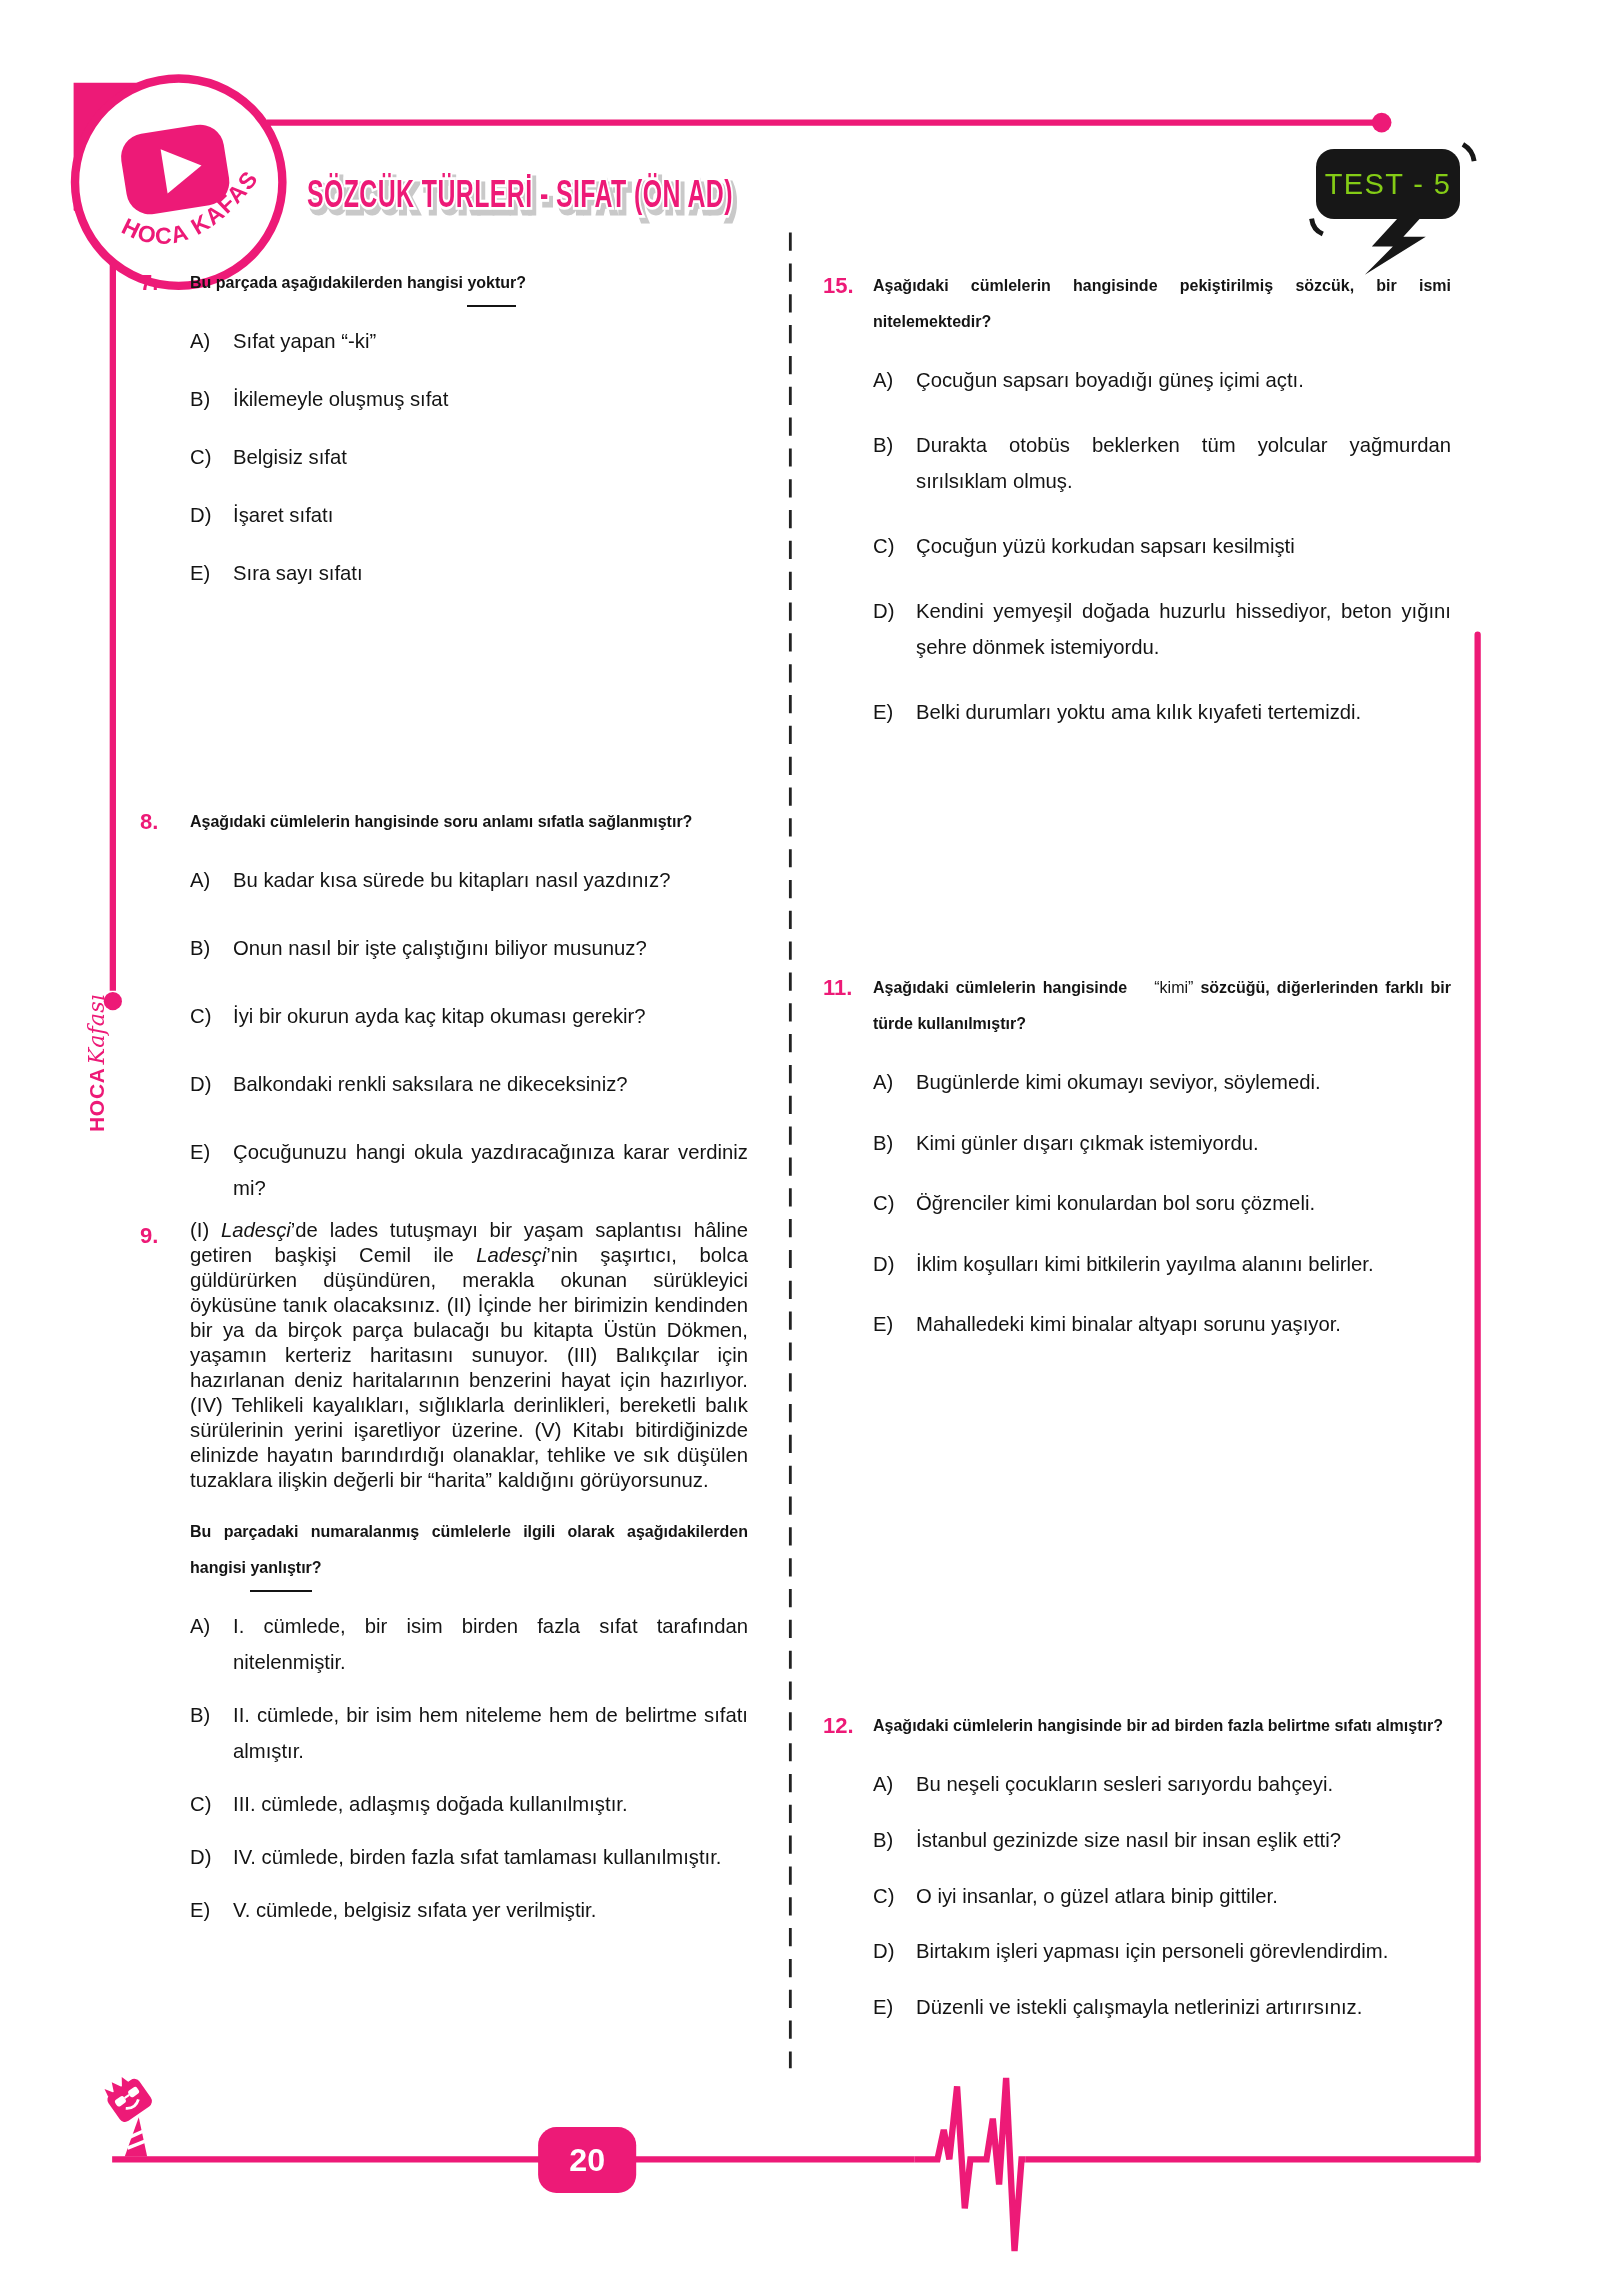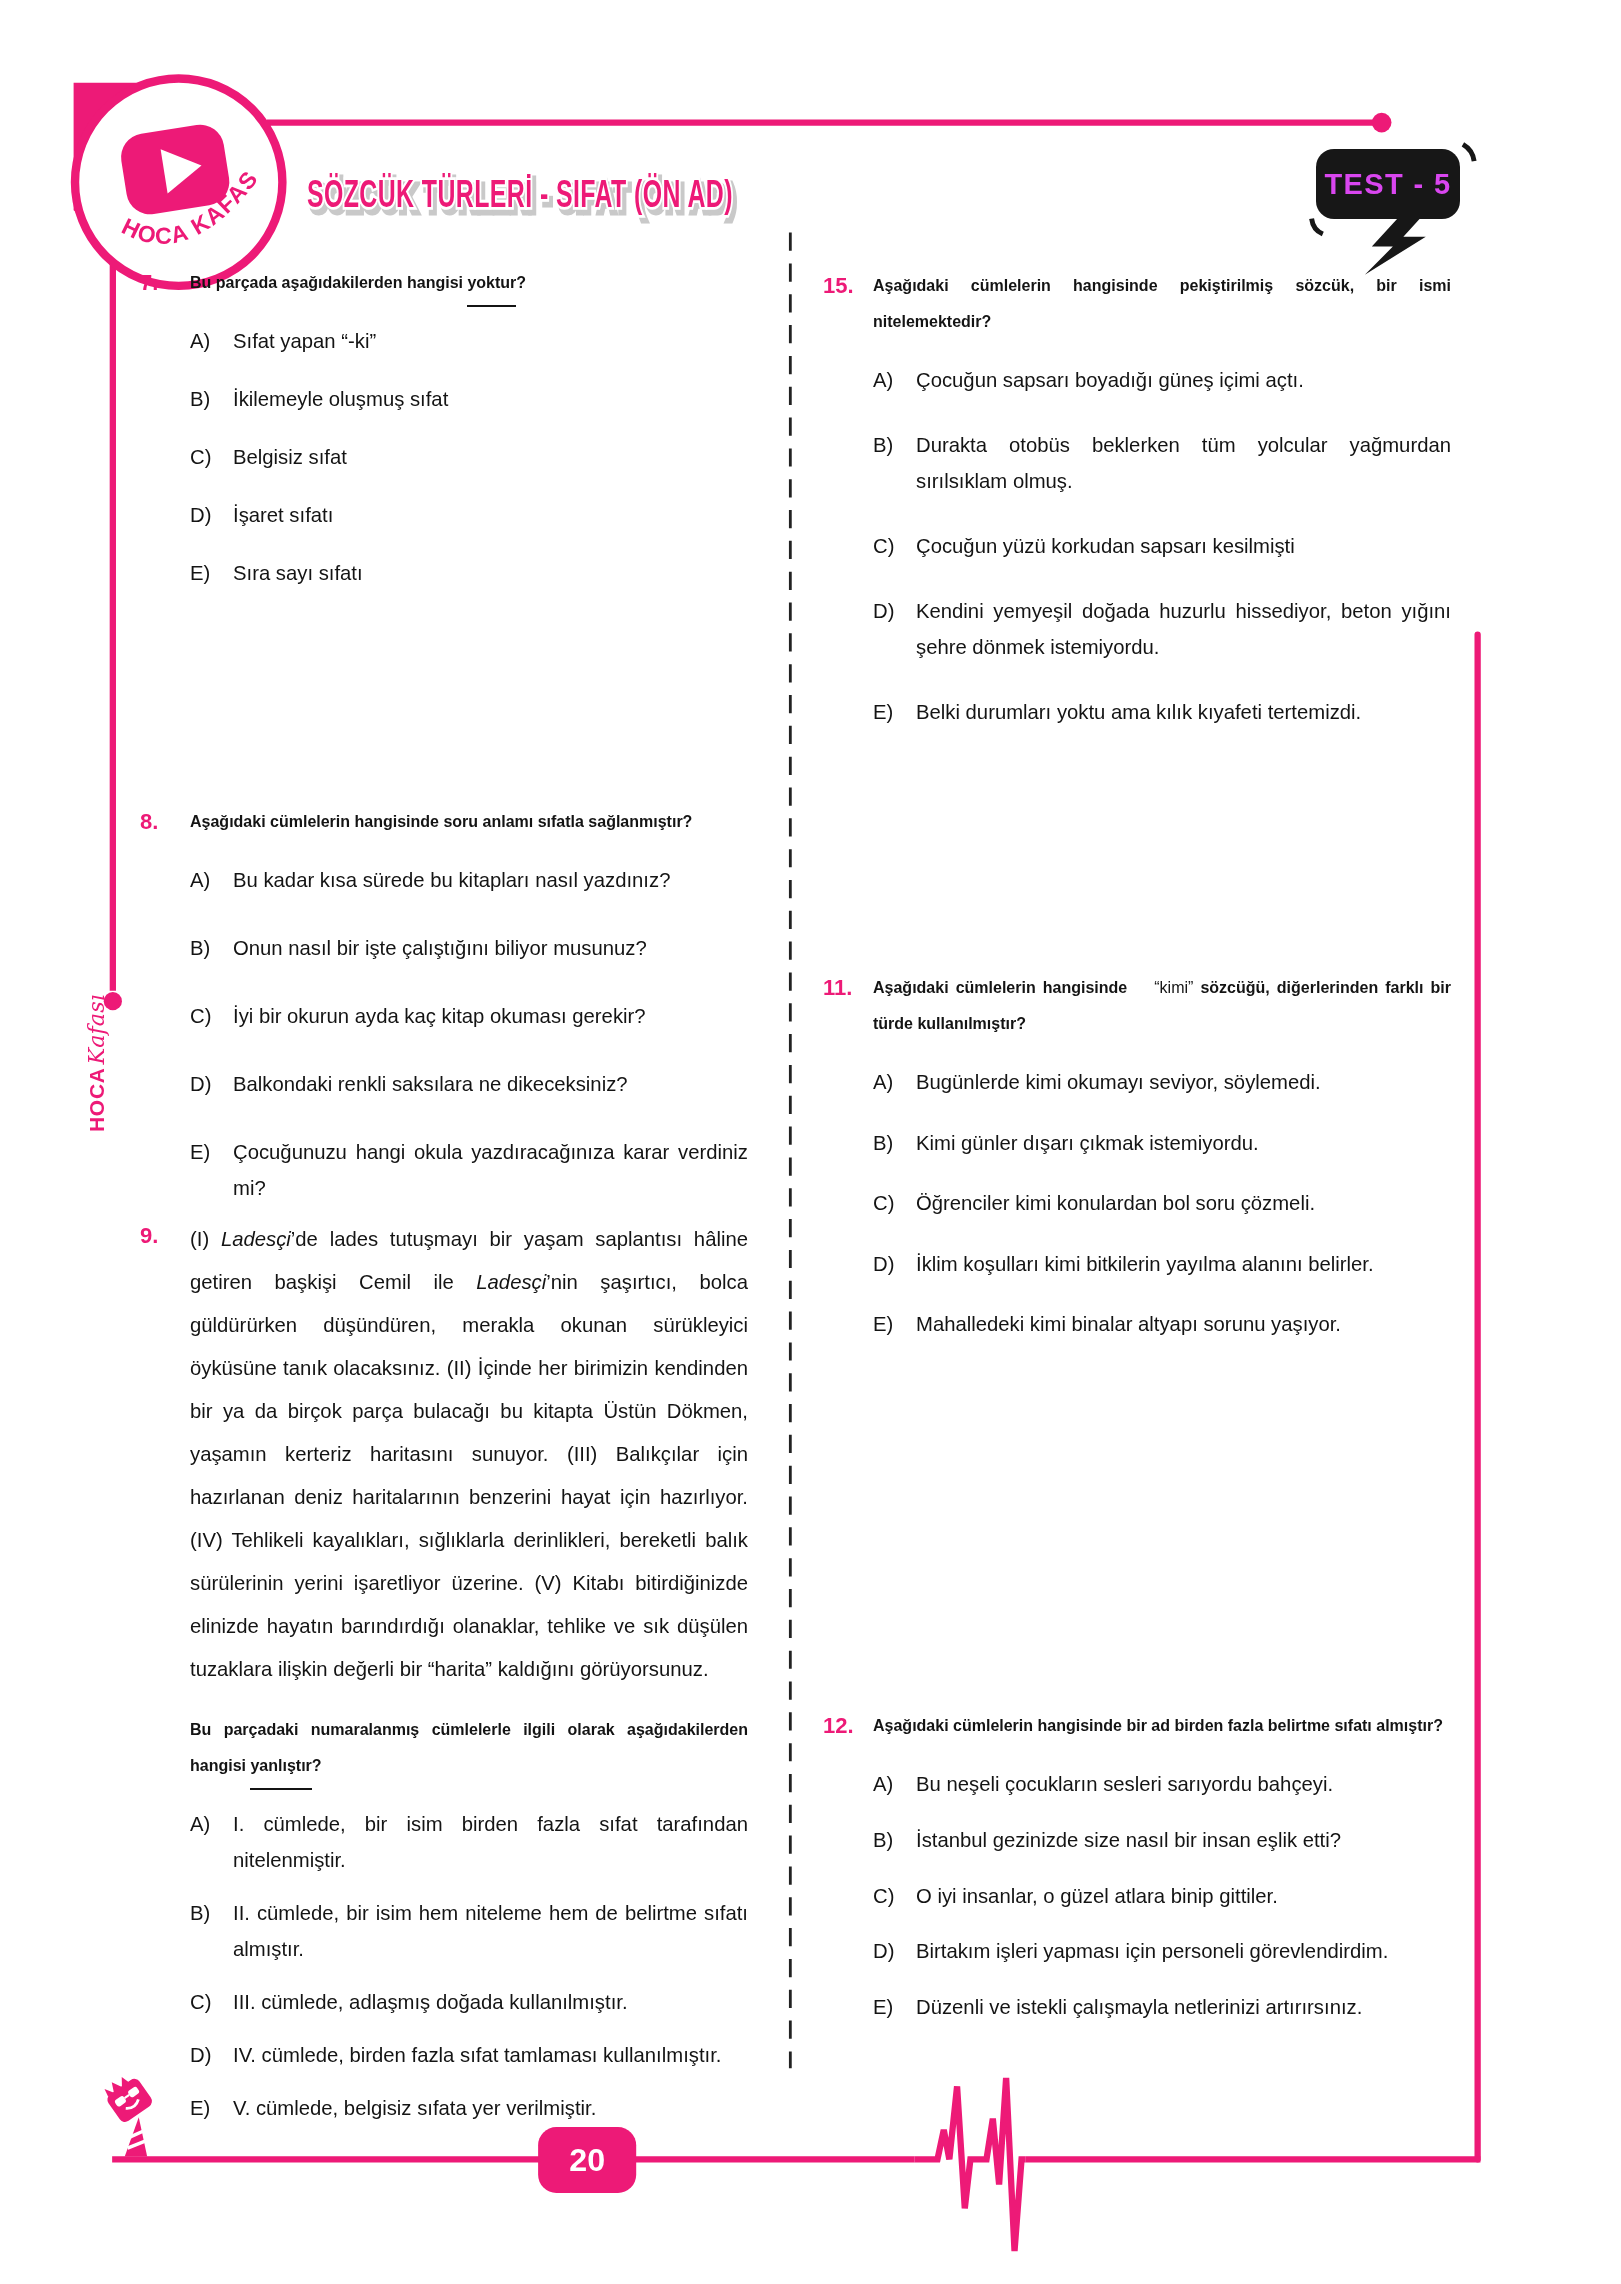--- a/index.html
+++ b/index.html
@@ -6,21 +6,21 @@
   body{
     width:1622px;height:2284px;position:relative;background:#ffffff;
     font-family:"Liberation Sans",sans-serif;color:#141414;overflow:hidden;
   }
   .deco{position:absolute;left:0;top:0;pointer-events:none;}
   
   .test-badge{
     position:absolute;left:1316px;top:149px;width:144px;height:70px;
     background:#171717;border-radius:18px;display:flex;align-items:center;justify-content:center;
   }
-  .test-badge span{color:#d946ef;font-weight:bold;font-size:29px;letter-spacing:1.4px;}
+  .test-badge span{color:#84cc16;font-weight:normal;font-size:29px;letter-spacing:1.4px;}
   
   .side-brand{
     position:absolute;left:83px;top:1132px;transform:rotate(-90deg);transform-origin:0 0;
     white-space:nowrap;display:flex;align-items:baseline;gap:2.8px;
   }
   .side-brand .sb1{color:#ED1A77;font-weight:bold;font-size:21px;letter-spacing:0.7px;}
   .side-brand .sb2{color:#ED1A77;font-size:22.4px;font-style:italic;font-family:"DejaVu Serif",serif;}
   
   .q{position:absolute;display:grid;grid-template-columns:50px 1fr;align-items:start;}
   .q.left{left:140px;width:608px;}
@@ -28,21 +28,21 @@
   .qnum{color:#ED1A77;font-weight:bold;font-size:22px;line-height:35px;}
   .passage{margin:0 0 25px 0;font-size:20.3px;line-height:35px;text-align:justify;}
   .stem{margin:0 0 22.4px 0;font-size:16px;line-height:36px;font-weight:bold;text-align:justify;}
   .stem .ul{border-bottom:2.1px solid #141414;padding-bottom:14px;}
   .stem .rg{font-weight:normal;margin-left:20px;}
   .opts{display:flex;flex-direction:column;}
   .opt{display:grid;grid-template-columns:43px 1fr;font-size:20.3px;line-height:36px;}
   .otext{text-align:justify;}
   .q7 .opts{gap:22px;} .q8 .opts{gap:32px;} .q9 .opts{gap:17px;}
   .q10 .opts{gap:29px;} .q11 .opts{gap:24.5px;} .q12 .opts{gap:19.6px;}
-  .q9 .passage{line-height:43px;margin-bottom:21px;}
+  .q9 .passage{line-height:25px;margin-bottom:21px;}
   .passage .it{font-style:italic;}
 </style>
 </head>
 <body>
 
 <svg class="deco" width="1622" height="2284" viewBox="0 0 2315 3260">
 
   <line x1="353" y1="198" x2="384" y2="175" stroke="#ED1A77" stroke-width="9"></line>
   <line x1="381" y1="175" x2="1970" y2="175" stroke="#ED1A77" stroke-width="9"></line>
   <circle cx="1972" cy="175" r="14" fill="#ED1A77"></circle>

